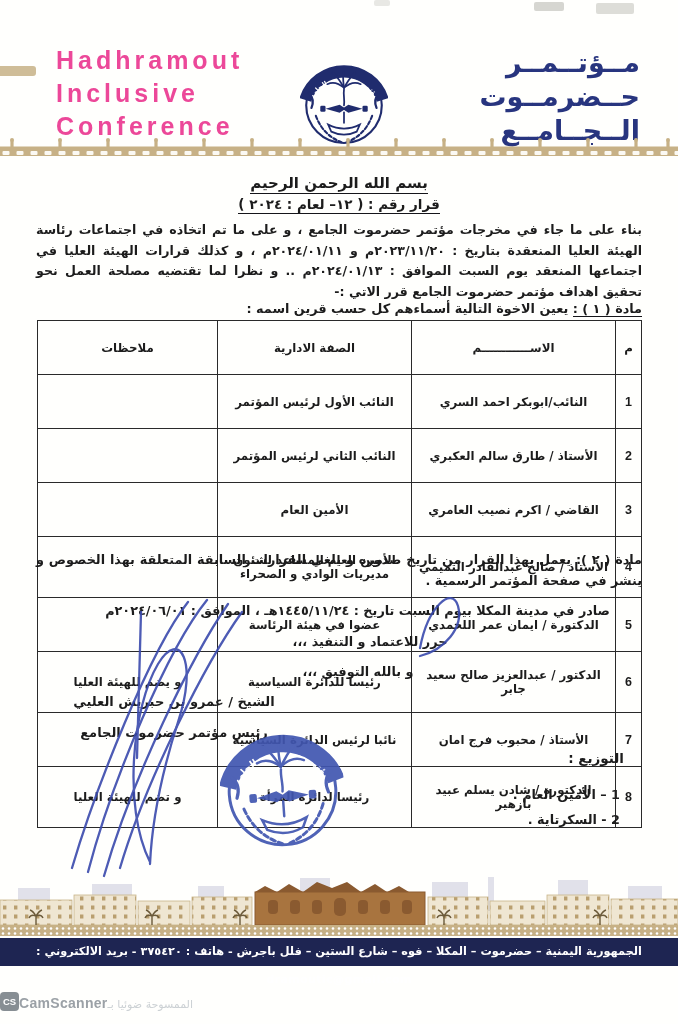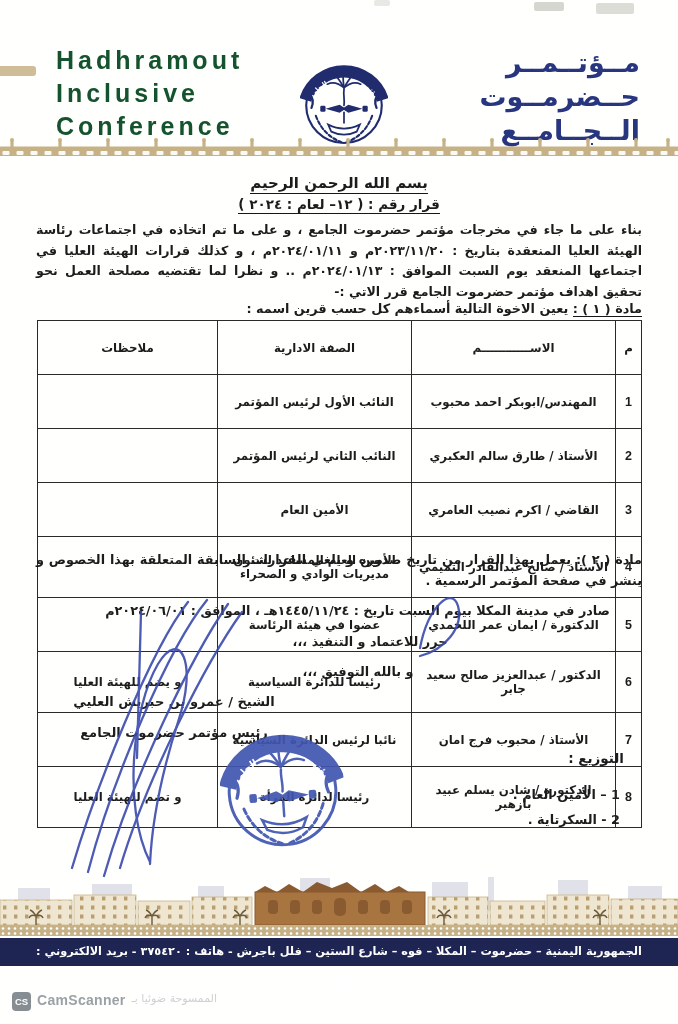--- a/index.html
+++ b/index.html
@@ -3,21 +3,21 @@
 <meta charset="utf-8">
 <style>
   html,body{margin:0;padding:0;background:#e9e9e9;}
   .page{position:relative;width:678px;height:1024px;margin:0 auto;background:#fffffd;overflow:hidden;
         font-family:"DejaVu Sans",sans-serif;color:#1c1c1c;}
   .abs{position:absolute;}
   
   .artifact{position:absolute;border-radius:2px;}
   
   .en-title{left:56px;top:44px;width:240px;font-family:"Liberation Sans",sans-serif;
-            font-weight:bold;font-size:25px;line-height:33px;letter-spacing:4px;color:#14532d;}
+            font-weight:bold;font-size:25px;line-height:33px;letter-spacing:4px;color:#ec4899;}
   .ar-title{right:38px;top:46px;width:212px;direction:rtl;text-align:right;
             font-weight:bold;font-size:27px;line-height:34px;color:#28357f;}
   .emblem-header{left:300px;top:42px;width:88px;height:116px;color:#202c6e;}
   .deco-top{left:0;top:138px;}
   
   .rtl{direction:rtl;}
   .center-line{left:0;top:0;width:100%;text-align:center;font-weight:bold;}
   .u{border-bottom:1.6px solid #15151a;padding-bottom:1px;}
   .bismillah{top:174px;font-size:15px;}
   .decree-no{top:196px;font-size:13.5px;}
@@ -40,21 +40,21 @@
   .closing{left:0;top:664px;width:716px;text-align:center;font-size:12.8px;font-weight:bold;}
   .sig-block{left:58px;top:686px;width:232px;text-align:center;font-size:13px;font-weight:bold;line-height:31px;}
   .stamp{left:220px;top:700px;width:124px;height:168px;color:#4156b0;opacity:.92;transform:rotate(-4deg);}
   .sig-overlay{left:0;top:0;pointer-events:none;z-index:6;}
   .dist-label{right:54px;top:750px;font-size:13.5px;font-weight:bold;direction:rtl;}
   .dist-items{right:58px;top:782px;font-size:12.8px;font-weight:bold;direction:rtl;line-height:25px;text-align:right;margin-left:9px;}
   
   .skyline{left:0;top:876px;}
   .navybar{left:0;top:938px;width:678px;height:28px;background:#1e2552;color:#fff;direction:rtl;
            text-align:center;font-size:11.3px;font-weight:bold;line-height:28px;letter-spacing:.2px;}
-  .camscanner{left:12px;top:992px;display:flex;align-items:flex-start;gap:6px;font-family:"Liberation Sans",sans-serif;}
+  .camscanner{left:0;top:992px;display:flex;align-items:flex-end;font-family:"Liberation Sans",sans-serif;}
   .cs-badge{display:inline-flex;align-items:center;justify-content:center;width:19px;height:19px;
             background:#878e93;color:#fff;border-radius:4px;font-size:9.5px;font-weight:bold;}
   .cs-text{color:#9ba1a6;font-weight:bold;font-size:14px;letter-spacing:.3px;}
   .cs-ar{color:#ccd1d4;font-size:11px;direction:rtl;font-family:"DejaVu Sans",sans-serif;}
 </style>
 </head>
 <body>
 
 <div class="page">
 
@@ -162,21 +162,21 @@
       </colgroup>
     <tbody>
         <tr>
       <th>م</th>
       <th>الاســــــــــــم</th>
       <th>الصفة الادارية</th>
       <th>ملاحظات</th>
     </tr>
     <tr>
       <td class="no-cell">1</td>
-      <td>المهندس/ابوبكر احمد محبوب</td>
+      <td>النائب/ابوبكر احمد السري</td>
       <td>النائب الأول لرئيس المؤتمر</td>
       <td></td>
     </tr>
     <tr>
       <td class="no-cell">2</td>
       <td>الأستاذ / طارق سالم العكبري</td>
       <td>النائب الثاني لرئيس المؤتمر</td>
       <td></td>
     </tr>
     <tr>

